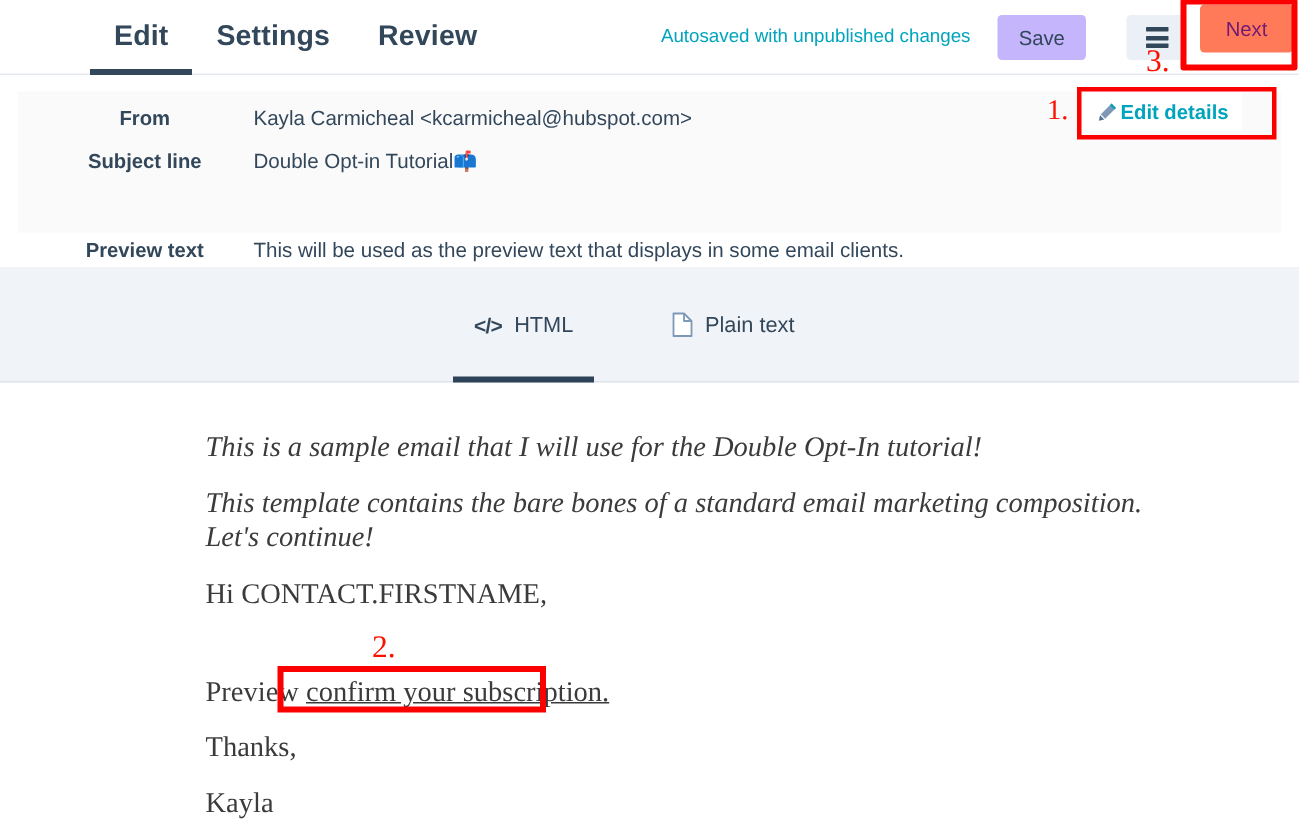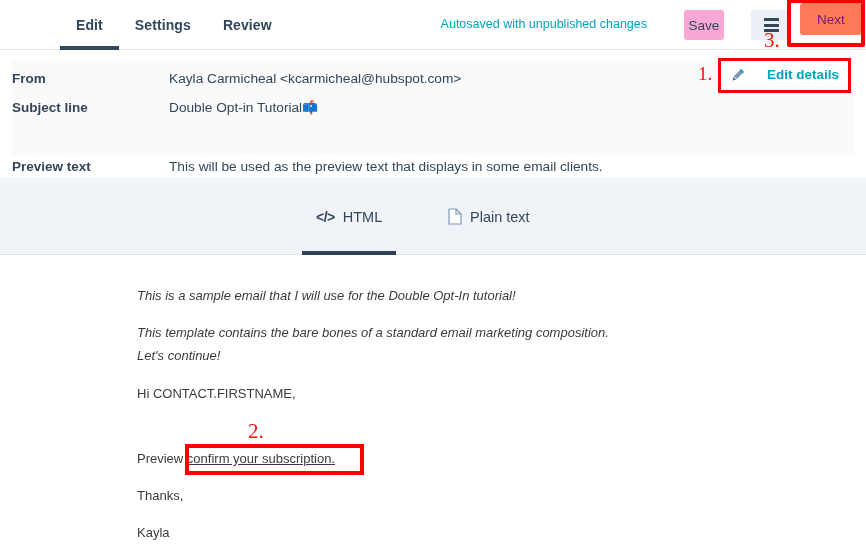--- a/index.html
+++ b/index.html
@@ -17,41 +17,41 @@
     position: absolute; left: 0; top: 0; width: 866px; height: 50px;
     background: #ffffff;
     border-bottom: 1px solid #e5eaf0;
   }
   .nav-tabs { position: absolute; left: 60px; top: 0; height: 50px; display: flex; align-items: flex-start; }
   .nav-tab {
     position: relative;
     height: 50px;
     display: flex; align-items: center; justify-content: center;
     padding: 0 16px;
-    font-size: 14px;
+    font-size: 19px;
     font-weight: bold;
     color: #33475b;
     cursor: pointer;
     letter-spacing: .1px;
   }
   .nav-tab.active::after {
     content: "";
     position: absolute; left: 0; right: 0; bottom: 0;
     height: 4px; background: #33475b;
   }
 
   .autosave {
     position: absolute; right: 219px; top: 17px;
     font-size: 12.5px; color: #00a4bd;
     white-space: nowrap;
   }
   .btn-save {
     position: absolute; right: 142px; top: 10px;
-    width: 40px; height: 30px;
-    background: #f9a8d4;
+    width: 59px; height: 30px;
+    background: #c4b5fd;
     border: none; border-radius: 3px;
     color: #33475b; font-size: 13.5px;
     font-family: "Liberation Sans", sans-serif;
     cursor: pointer;
   }
   .btn-menu {
     position: absolute; right: 75px; top: 10px;
     width: 40px; height: 30px;
     background: #eaf0f6;
     border: none; border-radius: 3px;
@@ -93,35 +93,35 @@
   .details-card {
     position: absolute; left: 12px; top: 61px;
     width: 842px; height: 94px;
     background: #fafafb;
   }
   .detail-row { position: absolute; left: 0; width: 100%; height: 26px; }
   .detail-row.r1 { top: 8px; }
   .detail-row.r2 { top: 37px; }
   .detail-row.r3 { top: 66px; margin-top: 30px; }
   .detail-label {
-    position: absolute; left: 0; width: 145px;
-    text-align: left;
+    position: absolute; left: 12px; width: 145px;
+    text-align: center;
     font-size: 13.5px; font-weight: bold; color: #33475b;
     line-height: 20px;
   }
   .detail-value {
     position: absolute; left: 157px;
     font-size: 13.7px; color: #33475b;
     line-height: 20px; white-space: nowrap;
   }
   .emoji { font-family: "DejaVu Sans", sans-serif; font-size: 13px; }
 
   .edit-details {
     position: absolute; left: 722px; top: 62px;
-    display: flex; align-items: center; gap: 22px;
+    display: flex; align-items: center; gap: 2px;
     padding: 5px 9px;
     background: #ffffff;
     cursor: pointer;
   }
   .edit-details .label {
     font-size: 13.5px; font-weight: bold; color: #00a4bd;
   }
   .pencil-icon { width: 14px; height: 14px; display: block; }
   .anno-edit {
     position: absolute; left: 718px; top: 58px;
@@ -161,22 +161,22 @@
 
   
   .email-body {
     position: absolute; left: 0; top: 256px;
     width: 866px; height: 295px;
     background: #ffffff;
     overflow: hidden;
   }
   .bline {
     position: absolute; left: 137px;
-    font-family: Liberation Sans, sans-serif;
-    font-size: 13px;
+    font-family: Liberation Serif, serif;
+    font-size: 19px;
     color: #3b3b3b;
     white-space: nowrap;
   }
   .bline.ital { font-style: italic; }
   .b1 { top: 32px; }
   .b2 { top: 69px; }
   .b3 { top: 92px; }
   .b4 { top: 130px; }
   .b5 { top: 195px; }
   .b6 { top: 232px; }

